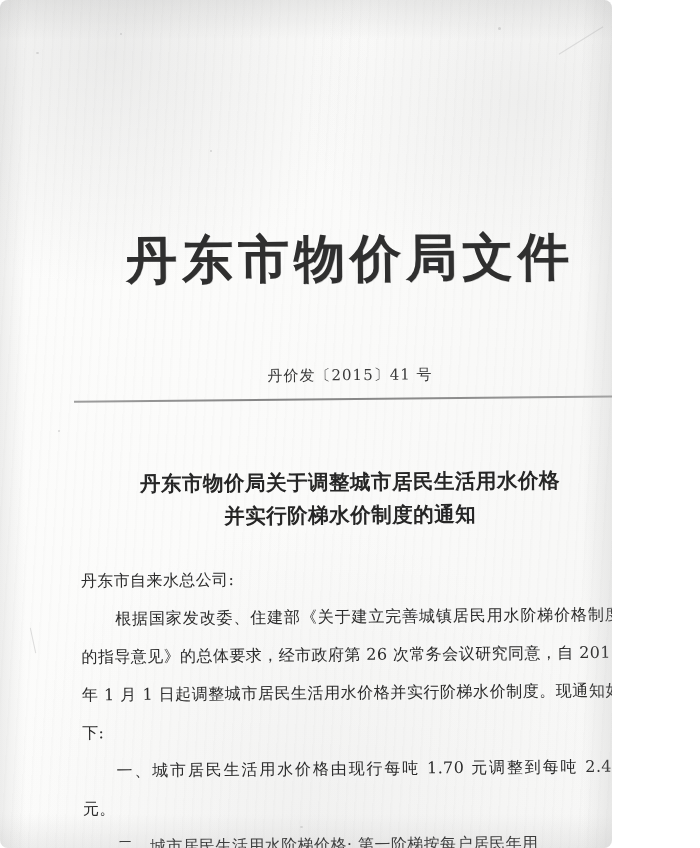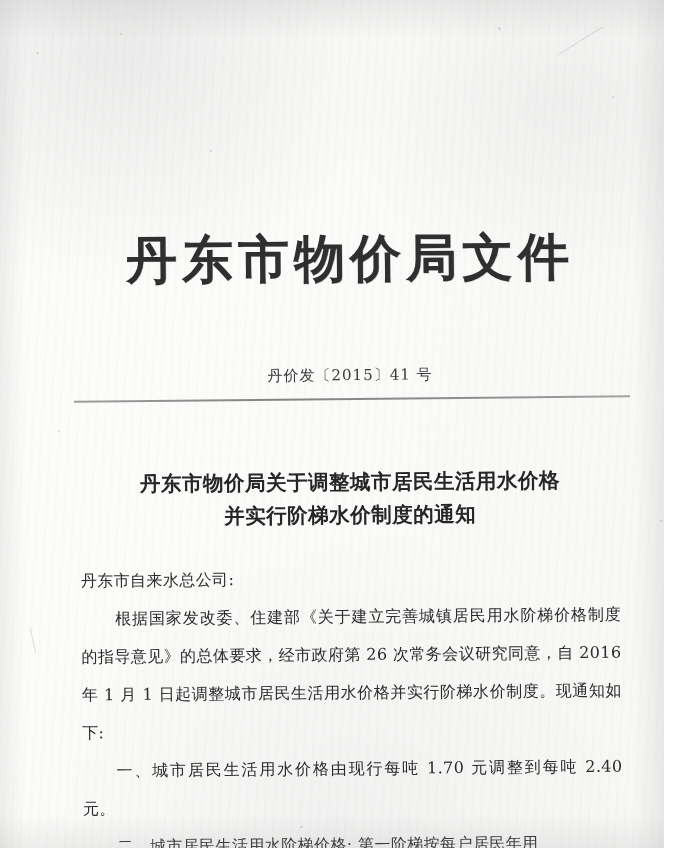--- a/index.html
+++ b/index.html
@@ -10,28 +10,29 @@
     width: 700px;
     height: 848px;
     background: #ffffff;
     font-family: "DejaVu Serif", serif;
     overflow: hidden;
   }
 
   
   .scan {
     position: relative;
-    width: 664px;
+    width: 612px;
     height: 848px;
     background:
       radial-gradient(ellipse 60% 40% at 18% 6%, rgba(195,195,195,0.30), rgba(255,255,255,0) 70%),
       radial-gradient(ellipse 50% 30% at 85% 12%, rgba(200,200,200,0.22), rgba(255,255,255,0) 70%),
       radial-gradient(ellipse 70% 50% at 50% 97%, rgba(205,205,205,0.20), rgba(255,255,255,0) 70%),
       linear-gradient(100deg, #fcfcfb 0%, #fbfbfa 40%, #f9f9f8 70%, #f7f7f6 100%);
     overflow: hidden;
+    border-radius: 8px;
   }
   
   .streaks {
     position: absolute;
     inset: 0;
     background:
       repeating-linear-gradient(93deg, rgba(0,0,0,0.012) 0px, rgba(0,0,0,0.012) 1px, rgba(0,0,0,0) 3px, rgba(0,0,0,0) 9px);
     pointer-events: none;
   }
   .speck {

